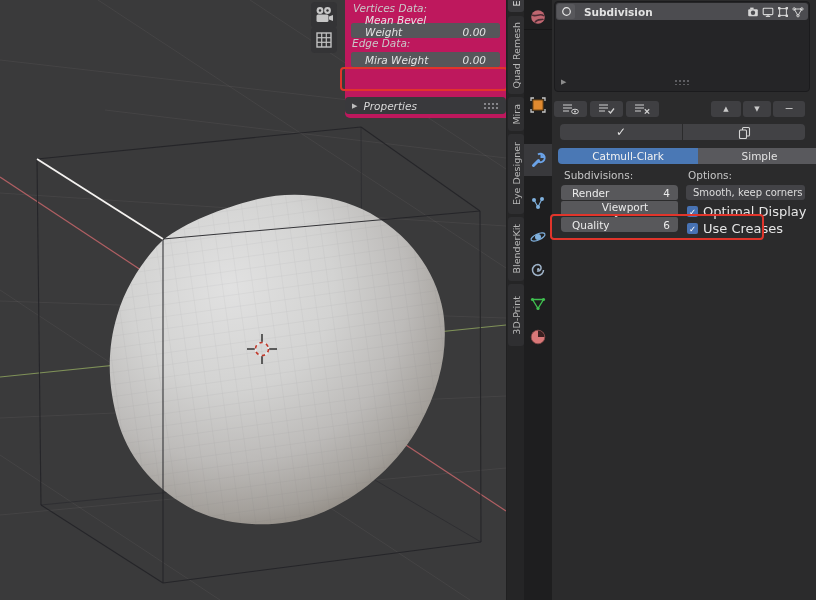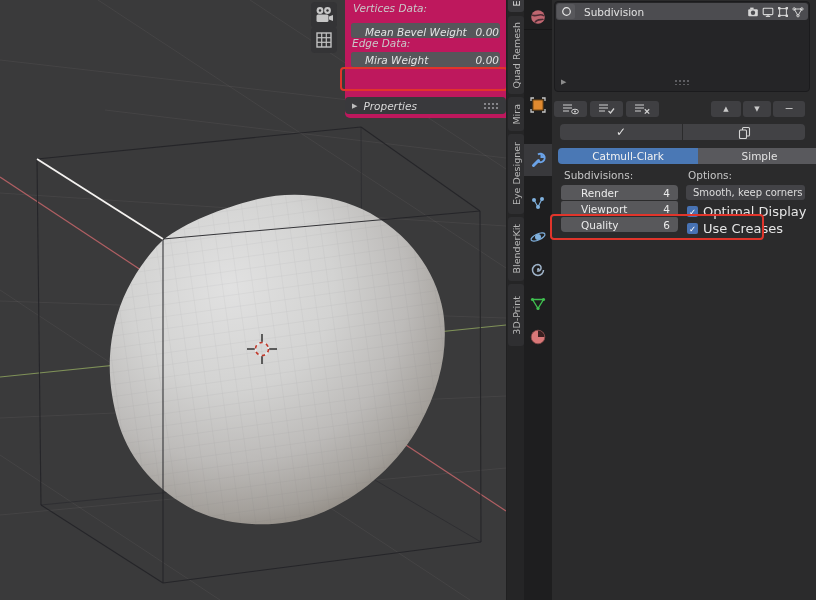--- a/index.html
+++ b/index.html
@@ -13,21 +13,21 @@
   .vp-toolbtn { position:absolute; width:26px; height:26px; display:flex; align-items:center; justify-content:center;
                 background:#343436; border-radius:4px; }
 
   
   .sidebar { position:absolute; left:345px; top:0; width:161px; height:118px; background:#be185d;
              border-bottom-left-radius:5px; z-index:10;font-style:italic; }
   .s-label { position:absolute; left:8px; font-size:10.5px; color:#c9c9c9; }
   .s-row { position:absolute; left:6px; width:149px; height:15px; background:#56565a; border-radius:2.5px;
            display:flex; align-items:center; font-size:10.5px; color:#e4e4e4; }
   .s-row .lbl { padding-left:14px; flex:1; }
-  .s-row .val { padding-right:1px; }
+  .s-row .val { padding-right:14px; }
   .s-panelhdr { position:absolute; left:0; top:97px; width:161px; height:17px; background:#39393c;
                 border-radius:4px; display:flex; align-items:center; font-size:10.5px; color:#d8d8d8; }
   .s-panelhdr .arrow { font-size:7px; color:#bdbdbd; padding:0 6px 0 7px; }
   .grip { width:15px; height:7px;
           background-image:radial-gradient(#85858a 1px, transparent 1.2px);
           background-size:4px 4px; }
   .s-panelhdr .grip { margin-left:auto; margin-right:8px; }
 
   
   .annot { position:absolute; border:2px solid #e1352b; border-radius:4px; z-index:50; pointer-events:none; }
@@ -43,21 +43,21 @@
 
   
   .iconcol { position:absolute; left:524px; top:0; width:28px; height:600px; background:#1e1e1f; }
   .iconcol .sep { position:absolute; left:0; top:29px; width:28px; height:1px; background:#161617; }
   .ptab { position:absolute; left:0; width:28px; height:26px; display:flex; align-items:center; justify-content:center; }
   .ptab.active { background:#39393c; height:32px; }
 
   
   .props { position:absolute; left:552px; top:0; width:264px; height:600px; background:#2b2b2c; }
   .modlist { position:absolute; left:2px; top:1px; width:256px; height:91px; background:#252527;
-             border:1px solid #1b1b1d; border-radius:4px; }
+             border:1px solid #1b1b1d; border-radius:4px;font-weight:bold; }
   .modrow { position:absolute; left:1px; top:1px; width:252px; height:17px; background:#4c4c50; border-radius:3px;
             display:flex; align-items:center; }
   .mod-icon-tile { width:18px; height:15px; margin:1px 0 1px 1px; background:#58585c; border-radius:2px;
                    display:flex; align-items:center; justify-content:center; }
   .mod-name { font-size:10.5px; color:#e2e2e2; padding-left:9px; flex:1; }
   .modrow .hicons { display:flex; gap:3px; padding-right:4px; }
   .mod-footer { position:absolute; left:0; bottom:2px; width:100%; height:13px; }
   .mod-footer .arrow { position:absolute; left:6px; top:2px; font-size:7px; color:#8c8c8c; }
   .mod-footer .grip { position:absolute; left:50%; transform:translateX(-50%); top:3px;
                       background-image:radial-gradient(#5e5e62 1px, transparent 1.2px); }
@@ -73,21 +73,21 @@
 
   .segbtn { position:absolute; top:148px; height:16px; display:flex; align-items:center; justify-content:center;
             font-size:10.5px; }
   .seg-active { background:#4a78b5; color:#f2f2f2; border-radius:4px 0 0 4px; }
   .seg-idle { background:#59595d; color:#e2e2e2; border-radius:0 4px 4px 0;margin-left:16px; }
 
   .col-label { position:absolute; top:169px; font-size:10.5px; color:#c6c6c6; }
 
   .slider { position:absolute; left:9px; width:117px; height:15px; background:#58585b;
             display:flex; align-items:center; font-size:10.5px; color:#ebebeb; }
-  .slider .lbl { padding-left:20px; flex:1; }
+  .slider .lbl { padding-left:11px; flex:1; }
   .slider .val { padding-right:8px; }
   .slider.first { border-radius:4px 4px 2px 2px; }
   .slider.mid   { border-radius:2px; }
   .slider.last  { border-radius:2px 2px 4px 4px; }
 
   .dropdown { position:absolute; left:134px; top:185px; width:119px; height:15px; background:#434347;
               border-radius:3px; display:flex; align-items:center; font-size:10px; color:#dcdcdc; }
   .dropdown .txt { padding-left:7px; flex:1; white-space:nowrap; }
   .dropdown svg { margin-right:4px; }
 
@@ -383,21 +383,21 @@
       <span>Simple</span>
     </div>
 
     <div class="col-label" style="left:12px;">Subdivisions:</div>
     <div class="col-label" style="left:136px;">Options:</div>
 
     <div class="slider first" style="top:185px;">
       <span class="lbl">Render</span>
       <span class="val">4</span>
     </div>
-    <div class="slider mid" style="top:201px;">
+    <div class="slider mid" style="top:201px;flex-direction:column;">
       <span class="lbl">Viewport</span>
       <span class="val">4</span>
     </div>
     <div class="slider last" style="top:217px;">
       <span class="lbl">Quality</span>
       <span class="val">6</span>
     </div>
 
     <div class="dropdown">
       <span class="txt">Smooth, keep corners</span>

